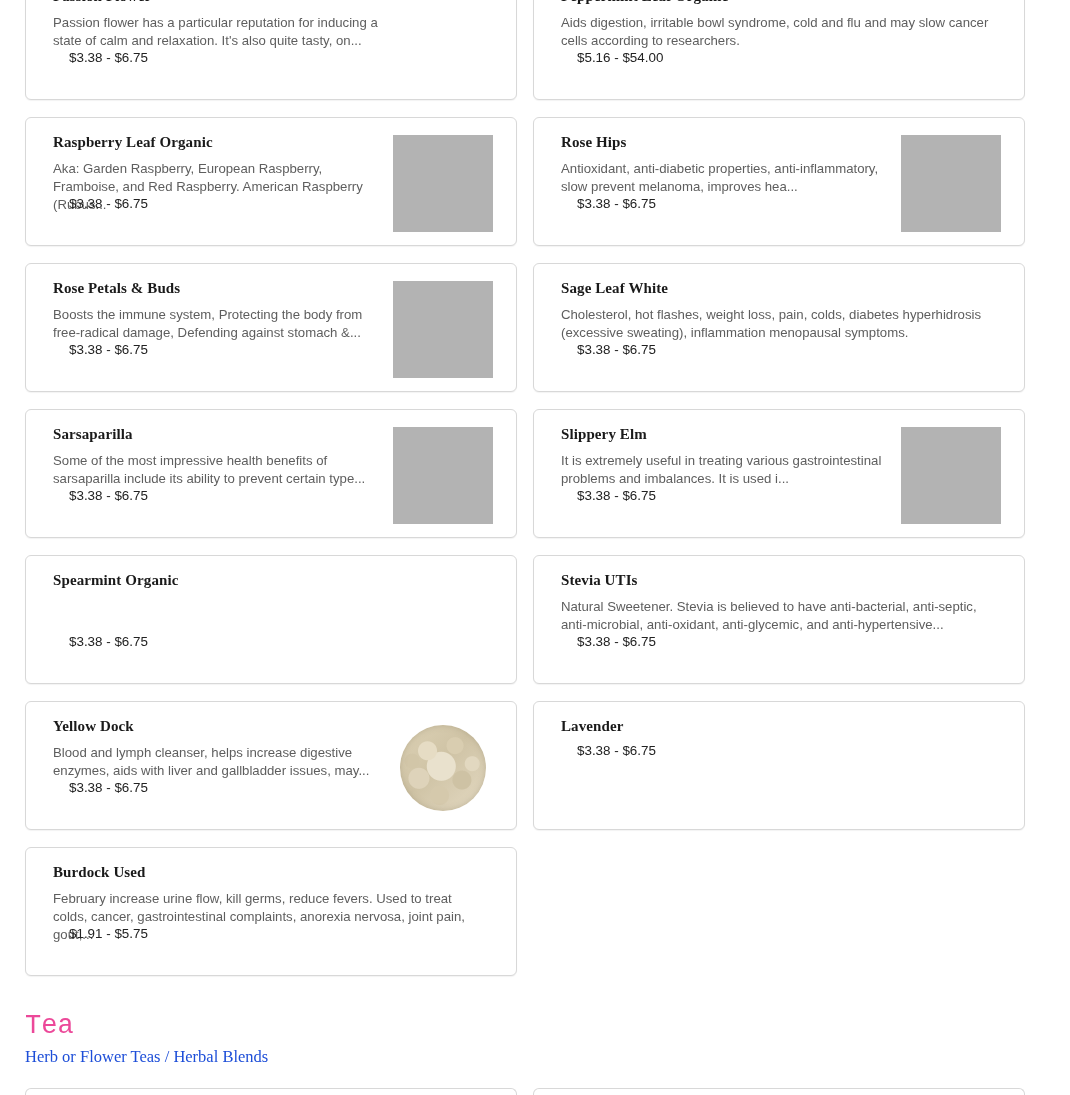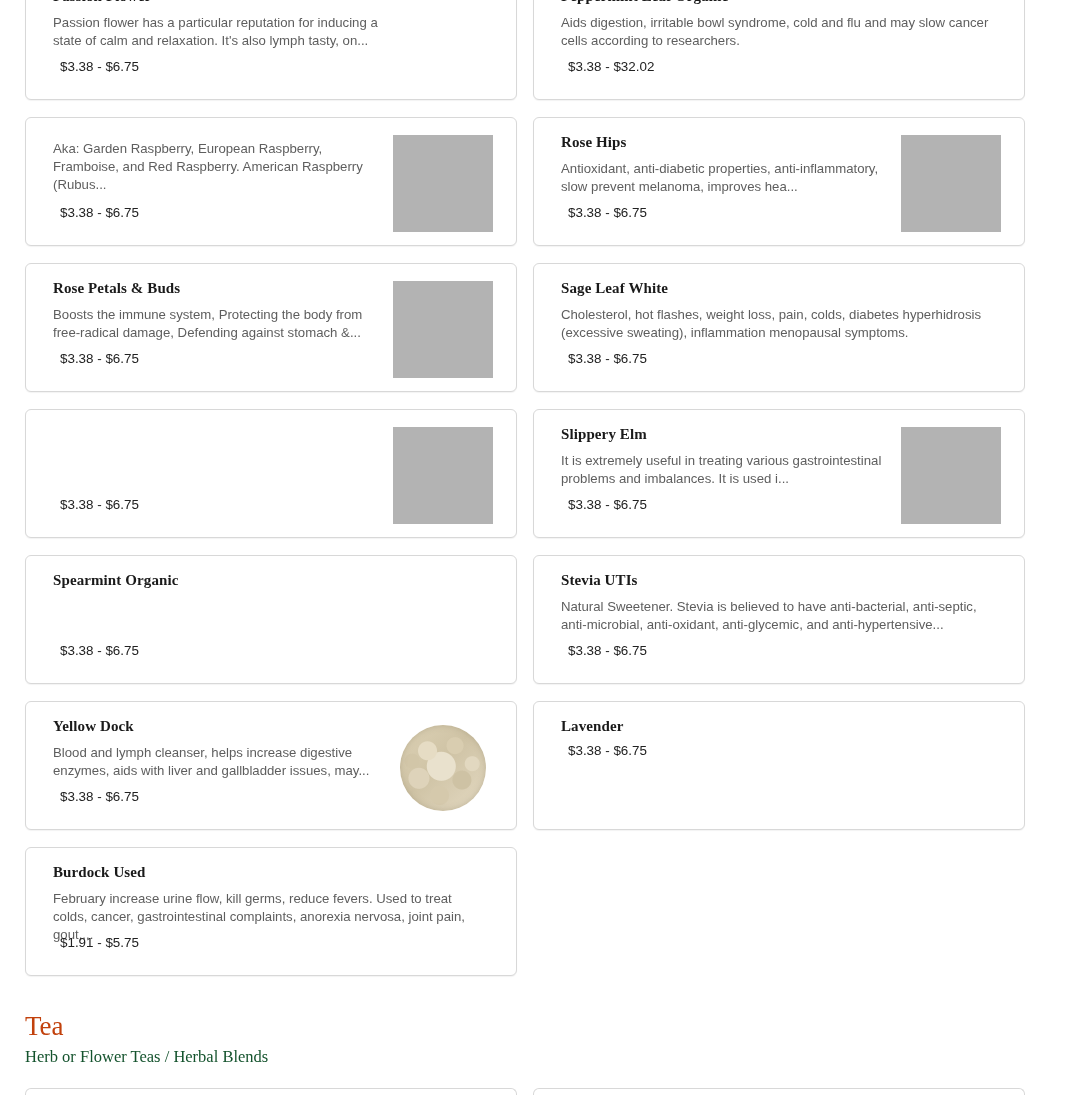--- a/index.html
+++ b/index.html
@@ -71,21 +71,21 @@
     margin: 8px 0 0 0;
     max-width: 325px;
   }
   .product-card.wide .card-desc { max-width: 430px; }
 
   .card-price {
     font-family: "Liberation Sans", sans-serif;
     font-size: 13.4px;
     line-height: 18px;
     color: #222222;
-    margin: 7px;
+    margin: 16px;
     position: absolute;
     left: 27px;
     bottom: 16px;
   }
 
   .product-card.no-desc .card-price {
     position: static;
     margin-top: 6px;
   }
 
@@ -125,32 +125,32 @@
   }
 
   
   .section-head {
     position: absolute;
     left: 25px;
     top: 1010px;
     width: 700px;
   }
   .section-title {
-    font-family: Liberation Serif, serif;
+    font-family: Liberation Mono, monospace;
     font-weight: normal;
     font-size: 27px;
     line-height: 32px;
-    color: #c2410c;
+    color: #ec4899;
     margin: 0;
   }
   .section-subtitle {
     font-family: "Liberation Serif", serif;
     font-size: 16.5px;
     line-height: 22px;
-    color: #14532d;
+    color: #1d4ed8;
     margin: 4px 0 0 0;
   }
 
   
   .next-row {
     position: absolute;
     left: 25px;
     top: 1088px;
     width: 1000px;
     display: flex;
@@ -167,33 +167,34 @@
 </style>
 </head>
 <body>
 
 <div class="page">
 
   <div class="product-grid">
       <div class="product-card">
         <div class="card-body">
           <h3 class="card-title">Passion Flower</h3>
-          <p class="card-desc">Passion flower has a particular reputation for inducing a state of calm and relaxation. It's also lymph tasty, on...</p>
+          <p class="card-desc">Passion flower has a particular reputation for inducing a state of calm and relaxation. It's also quite tasty, on...</p>
         </div>
         <p class="card-price">$3.38 - $6.75</p>
       </div>
       <div class="product-card wide">
         <div class="card-body">
           <h3 class="card-title">Peppermint Leaf Organic</h3>
           <p class="card-desc">Aids digestion, irritable bowl syndrome, cold and flu and may slow cancer cells according to researchers.</p>
         </div>
-        <p class="card-price">$3.38 - $32.02</p>
-      </div>
-      <div class="product-card">
-        <div class="card-body">
+        <p class="card-price">$5.16 - $54.00</p>
+      </div>
+      <div class="product-card">
+        <div class="card-body">
+          <h3 class="card-title">Raspberry Leaf Organic</h3>
           <p class="card-desc">Aka: Garden Raspberry, European Raspberry, Framboise, and Red Raspberry. American Raspberry (Rubus...</p>
         </div>
         <p class="card-price">$3.38 - $6.75</p>
         <div class="card-thumb"></div>
       </div>
       <div class="product-card">
         <div class="card-body">
           <h3 class="card-title">Rose Hips</h3>
           <p class="card-desc">Antioxidant, anti-diabetic properties, anti-inflammatory, slow prevent melanoma, improves hea...</p>
         </div>
@@ -209,20 +210,24 @@
         <div class="card-thumb"></div>
       </div>
       <div class="product-card wide">
         <div class="card-body">
           <h3 class="card-title">Sage Leaf White</h3>
           <p class="card-desc">Cholesterol, hot flashes, weight loss, pain, colds, diabetes hyperhidrosis (excessive sweating), inflammation menopausal symptoms.</p>
         </div>
         <p class="card-price">$3.38 - $6.75</p>
       </div>
       <div class="product-card">
+        <div class="card-body">
+          <h3 class="card-title">Sarsaparilla</h3>
+          <p class="card-desc">Some of the most impressive health benefits of sarsaparilla include its ability to prevent certain type...</p>
+        </div>
         <p class="card-price">$3.38 - $6.75</p>
         <div class="card-thumb"></div>
       </div>
       <div class="product-card">
         <div class="card-body">
           <h3 class="card-title">Slippery Elm</h3>
           <p class="card-desc">It is extremely useful in treating various gastrointestinal problems and imbalances. It is used i...</p>
         </div>
         <p class="card-price">$3.38 - $6.75</p>
         <div class="card-thumb"></div>

